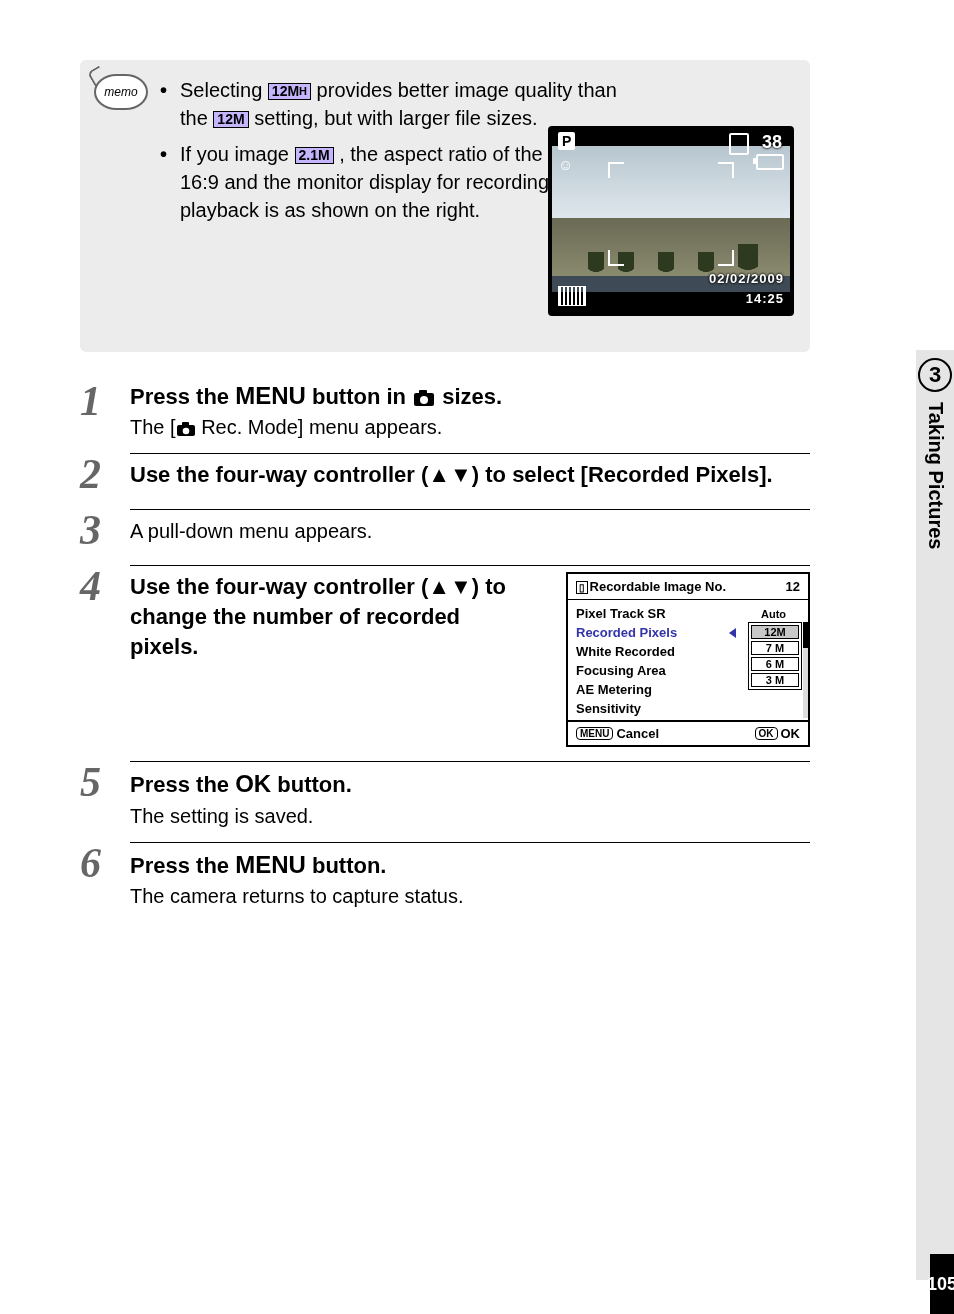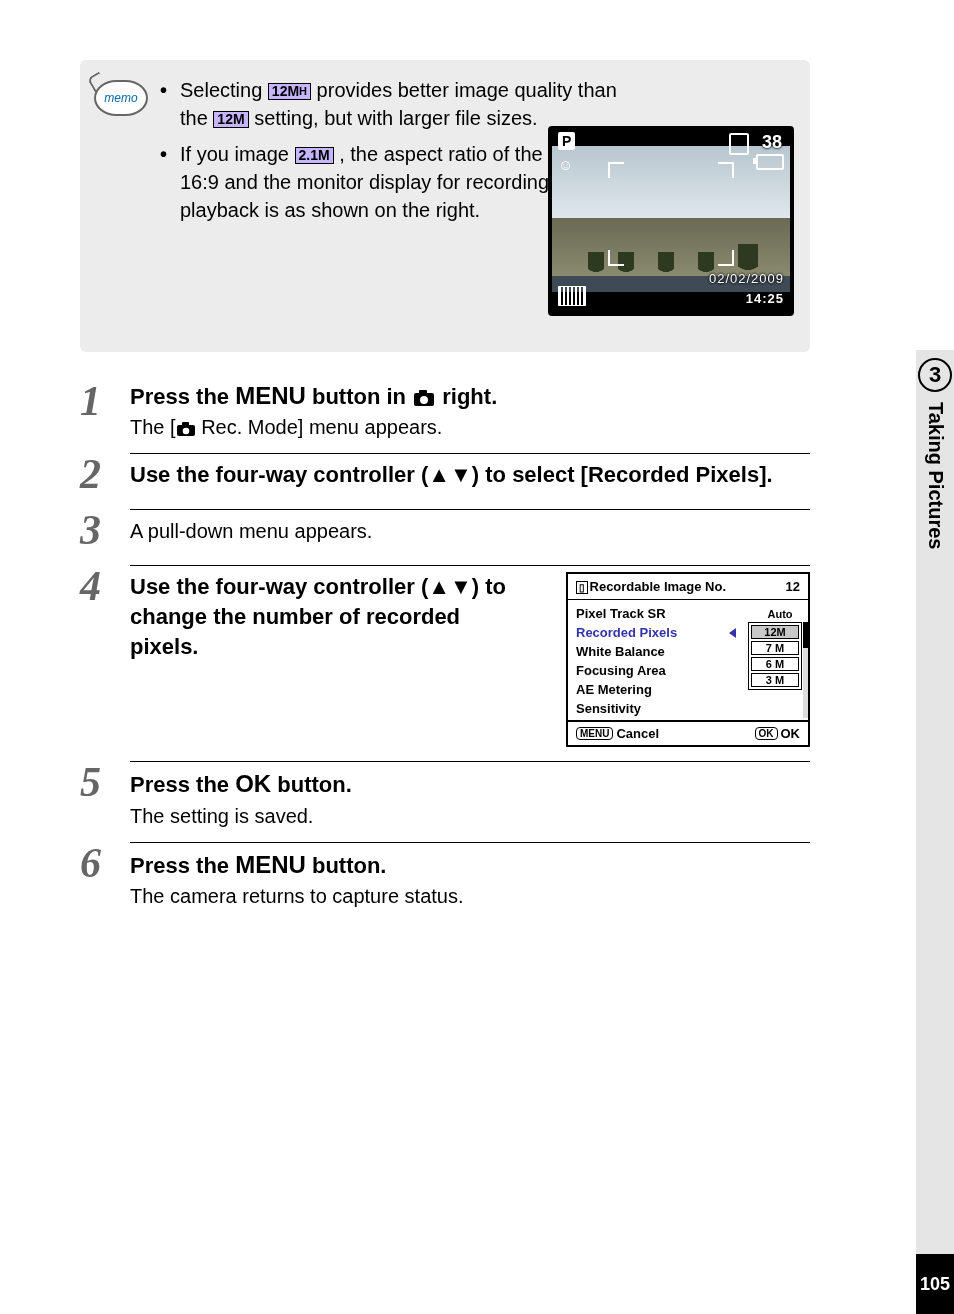--- a/index.html
+++ b/index.html
@@ -1,24 +1,24 @@
 <!DOCTYPE html>
 <html><head>
 <meta charset="utf-8">
 <style>
   html,body{margin:0;padding:0;background:#fff;font-family:Arial,Helvetica,sans-serif;color:#000;}
   .page{width:954px;height:1314px;position:relative;box-sizing:border-box;}
   .side-tab{position:absolute;right:0;top:350px;width:38px;height:930px;background:#e5e5e5;}
   .side-tab .chap-num{width:30px;height:30px;border:2px solid #000;border-radius:50%;margin:8px auto 10px;display:flex;align-items:center;justify-content:center;font-weight:bold;font-size:22px;}
   .side-tab .chap-title{writing-mode:vertical-rl;text-orientation:mixed;font-size:20px;font-weight:bold;margin:0 auto;}
-  .pagenum-box{position:absolute;right:0;bottom:0;width:38px;height:60px;background:#000;color:#fff;display:flex;align-items:center;justify-content:center;font-weight:bold;font-size:18px;}
+  .pagenum-box{position:absolute;right:0;bottom:0;width:24px;height:60px;background:#000;color:#fff;display:flex;align-items:center;justify-content:center;font-weight:bold;font-size:18px;}
   .content{padding:60px 60px 0 80px;width:870px;box-sizing:border-box;}
 
   .memo-box{background:#ececec;border-radius:6px;padding:16px 16px 16px 80px;position:relative;margin-bottom:28px;min-height:260px;}
-  .memo-badge{position:absolute;left:14px;top:20px;width:50px;height:32px;border:2px solid #666;border-radius:50%/60%;display:flex;align-items:center;justify-content:center;font-size:12px;font-style:italic;color:#0369a1;background:#fff;}
+  .memo-badge{position:absolute;left:14px;top:14px;width:50px;height:32px;border:2px solid #666;border-radius:50%/60%;display:flex;align-items:center;justify-content:center;font-size:12px;font-style:italic;color:#000000;background:#fff;}
   .memo-badge::before{content:"";position:absolute;left:-6px;top:-8px;width:12px;height:14px;border:2px solid #666;border-right:none;border-bottom:none;border-radius:6px 0 0 0;transform:rotate(-30deg);}
   .memo-list{list-style:none;margin:0;padding:0;font-size:20px;line-height:1.4;}
   .memo-list li{position:relative;padding-left:20px;margin-bottom:8px;max-width:470px;}
   .memo-list li::before{content:"•";position:absolute;left:0;top:0;font-weight:bold;}
   .inline-badge{display:inline-block;border:1px solid #000;background:#c4b5fd;padding:0 3px;font-size:14px;font-weight:bold;vertical-align:1px;line-height:1.1;}
   .subH{font-size:11px;vertical-align:1px;}
 
   .lcd{position:absolute;right:16px;top:66px;width:246px;height:190px;background:#000;border-radius:4px;overflow:hidden;}
   .lcd-sky{position:absolute;left:4px;right:4px;top:20px;height:72px;background:linear-gradient(#b7c6cf,#dfe7ec);}
   .lcd-land{position:absolute;left:4px;right:4px;top:92px;height:58px;background:linear-gradient(#6a6a55,#8a8a6f);}
@@ -29,21 +29,21 @@
   .face-icon{position:absolute;left:10px;top:30px;font-size:15px;color:#fff;}
   .shots{position:absolute;right:12px;top:6px;font-weight:bold;font-size:18px;text-shadow:0 0 3px #000,0 0 2px #000;}
   .battery{position:absolute;right:10px;top:28px;width:24px;height:12px;border:2px solid #fff;border-radius:2px;}
   .battery::after{content:"";position:absolute;left:-5px;top:2px;width:3px;height:6px;background:#fff;}
   .card-icon{position:absolute;right:45px;top:7px;width:16px;height:18px;border:2px solid #fff;border-radius:2px;}
   .af-corner{position:absolute;width:14px;height:14px;border:2px solid #fff;}
   .af-tl{left:60px;top:36px;border-right:none;border-bottom:none;}
   .af-tr{right:60px;top:36px;border-left:none;border-bottom:none;}
   .af-bl{left:60px;bottom:50px;border-right:none;border-top:none;}
   .af-br{right:60px;bottom:50px;border-left:none;border-top:none;}
-  .lcd-date{position:absolute;right:10px;bottom:30px;font-weight:normal;text-shadow:0 0 3px #000,0 0 2px #000;letter-spacing:1px;text-align:right;}
+  .lcd-date{position:absolute;right:10px;bottom:30px;font-weight:bold;text-shadow:0 0 3px #000,0 0 2px #000;letter-spacing:1px;text-align:right;}
   .lcd-time{position:absolute;right:10px;bottom:10px;font-weight:bold;text-shadow:0 0 3px #000,0 0 2px #000;letter-spacing:1px;}
   .hist{position:absolute;left:10px;bottom:10px;width:26px;height:18px;border:1px solid #fff;background:repeating-linear-gradient(90deg,#fff 0 2px,transparent 2px 4px);}
 
   .steps{margin-top:10px;}
   .step{display:flex;margin-bottom:14px;}
   .step-num{width:50px;flex-shrink:0;color:#666;font-size:42px;font-weight:bold;font-style:italic;font-family:"Times New Roman",serif;line-height:1;}
   .step-body{flex:1;border-top:1px solid #000;padding-top:6px;}
   .step:first-child .step-body{border-top:none;padding-top:0;}
   .step-title{font-size:22px;font-weight:bold;line-height:1.35;}
   .step-desc{font-size:20px;margin-top:4px;}
@@ -52,21 +52,21 @@
   .cam-icon svg{display:block;}
   .step-flex{display:flex;gap:36px;align-items:flex-start;}
 
   .menu-box{width:240px;flex-shrink:0;background:#fff;border:2px solid #000;font-size:13px;font-weight:bold;color:#000;}
   .menu-header{display:flex;justify-content:space-between;padding:5px 8px;border-bottom:1px solid #000;}
   .menu-body{padding:4px 8px 2px;position:relative;}
   .menu-row{display:flex;justify-content:space-between;align-items:center;height:19px;}
   .menu-row.sel{color:#33a;}
   .menu-row.sel .mv{background:#c8c8c8;}
   .menu-label{flex:1;}
-  .mv{width:38px;text-align:center;border:1px solid #000;font-size:11px;padding:0 1px;margin-left:20px;}
+  .mv{width:38px;text-align:left;border:1px solid #000;font-size:11px;padding:0 1px;margin-left:20px;}
   .mv.noborder{border:none;}
   .dropdown{position:absolute;right:6px;top:22px;width:52px;background:#fff;border:1px solid #000;}
   .dropdown .opt{font-size:11px;border:1px solid #000;margin:2px;text-align:center;padding:0 1px;}
   .dropdown .opt.hl{background:#c8c8c8;}
   .scrollbar{position:absolute;right:0px;top:22px;width:5px;height:96px;background:#ddd;}
   .scrollbar::after{content:"";position:absolute;left:0;top:0;width:100%;height:26px;background:#000;}
   .menu-footer{display:flex;justify-content:space-between;padding:4px 8px;border-top:2px solid #000;}
   .key-badge{border:1px solid #000;border-radius:4px;font-size:10px;padding:0 3px;margin-right:3px;display:inline-block;vertical-align:1px;}
   .tri-left{display:inline-block;width:0;height:0;border-top:5px solid transparent;border-bottom:5px solid transparent;border-right:7px solid #33a;margin-right:2px;vertical-align:-1px;}
 </style>
@@ -129,21 +129,21 @@
     <div class="steps">
 
       <div class="step">
         <div class="step-num">1</div>
         <div class="step-body">
           <div class="step-title">
             <span>Press the </span><span class="btn-label">MENU</span><span> button in </span><span class="cam-icon"><svg width="24" height="18">
                   <rect x="2" y="4" width="20" height="13" rx="2" fill="#000"></rect>
                   <rect x="7" y="1" width="8" height="5" rx="1" fill="#000"></rect>
                   <circle cx="12" cy="11" r="4" fill="#fff"></circle>
-                </svg></span><span> right.</span>
+                </svg></span><span> sizes.</span>
           </div>
           <div class="step-desc">
             <span>The [</span><span class="cam-icon"><svg width="20" height="15">
                   <rect x="1" y="3" width="18" height="11" rx="2" fill="#000"></rect>
                   <rect x="6" y="0" width="7" height="5" rx="1" fill="#000"></rect>
                   <circle cx="10" cy="9" r="3.3" fill="#fff"></circle>
                 </svg></span><span> Rec. Mode] menu appears.</span>
           </div>
         </div>
       </div>
@@ -177,21 +177,21 @@
                 <div class="menu-row">
                   <span class="menu-label">Pixel Track SR</span>
                   <span class="mv noborder">Auto</span>
                 </div>
                 <div class="menu-row sel">
                   <span class="menu-label">Recorded Pixels</span>
                   <span class="tri-left"></span>
                   <span class="mv"><span>12M</span><span class="subH">H</span></span>
                 </div>
                 <div class="menu-row">
-                    <span class="menu-label">White Balance</span>
+                    <span class="menu-label">White Recorded</span>
                   </div>
                 <div class="menu-row">
                     <span class="menu-label">Focusing Area</span>
                   </div>
                 <div class="menu-row">
                     <span class="menu-label">AE Metering</span>
                   </div>
                 <div class="menu-row">
                     <span class="menu-label">Sensitivity</span>
                   </div>

